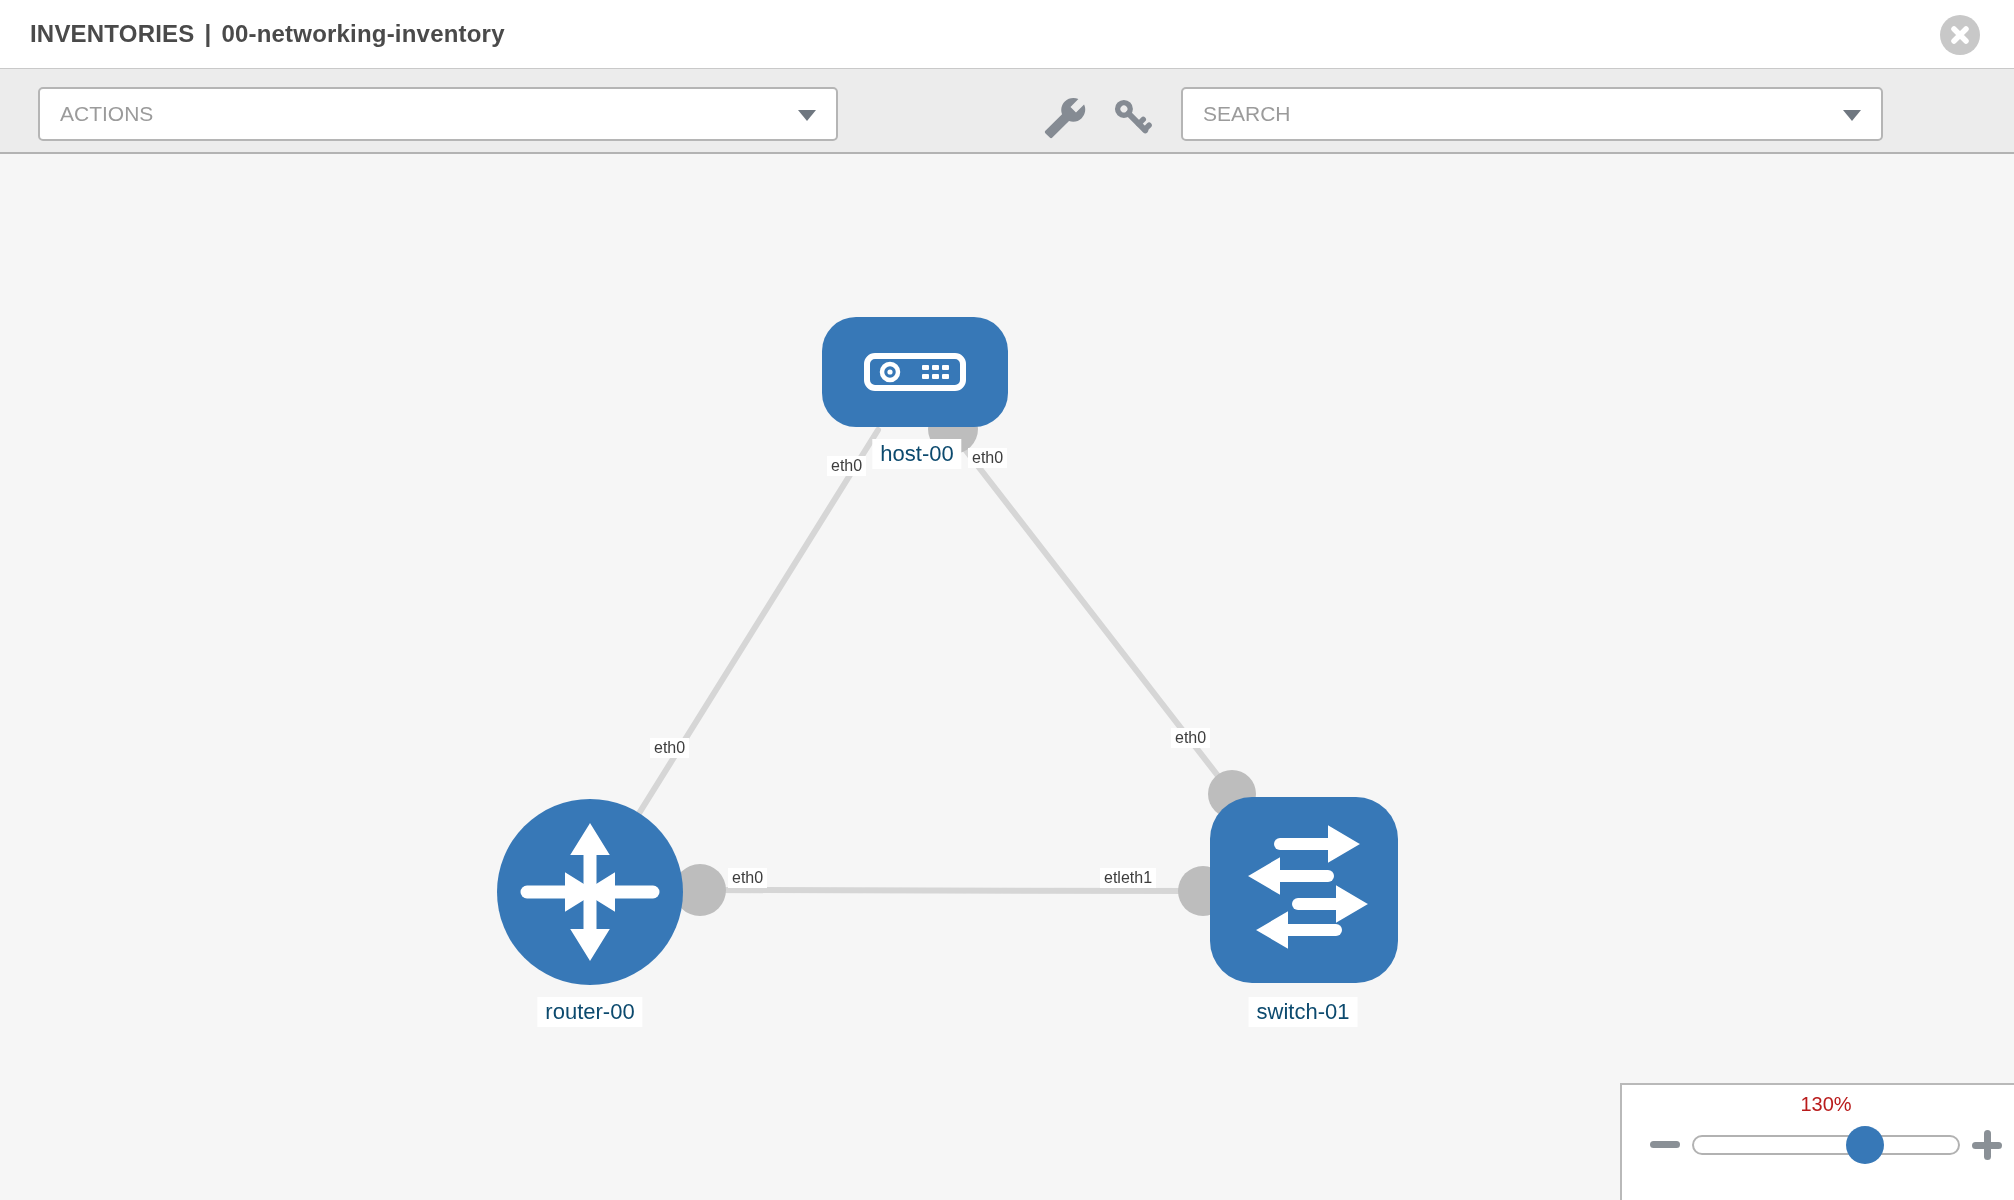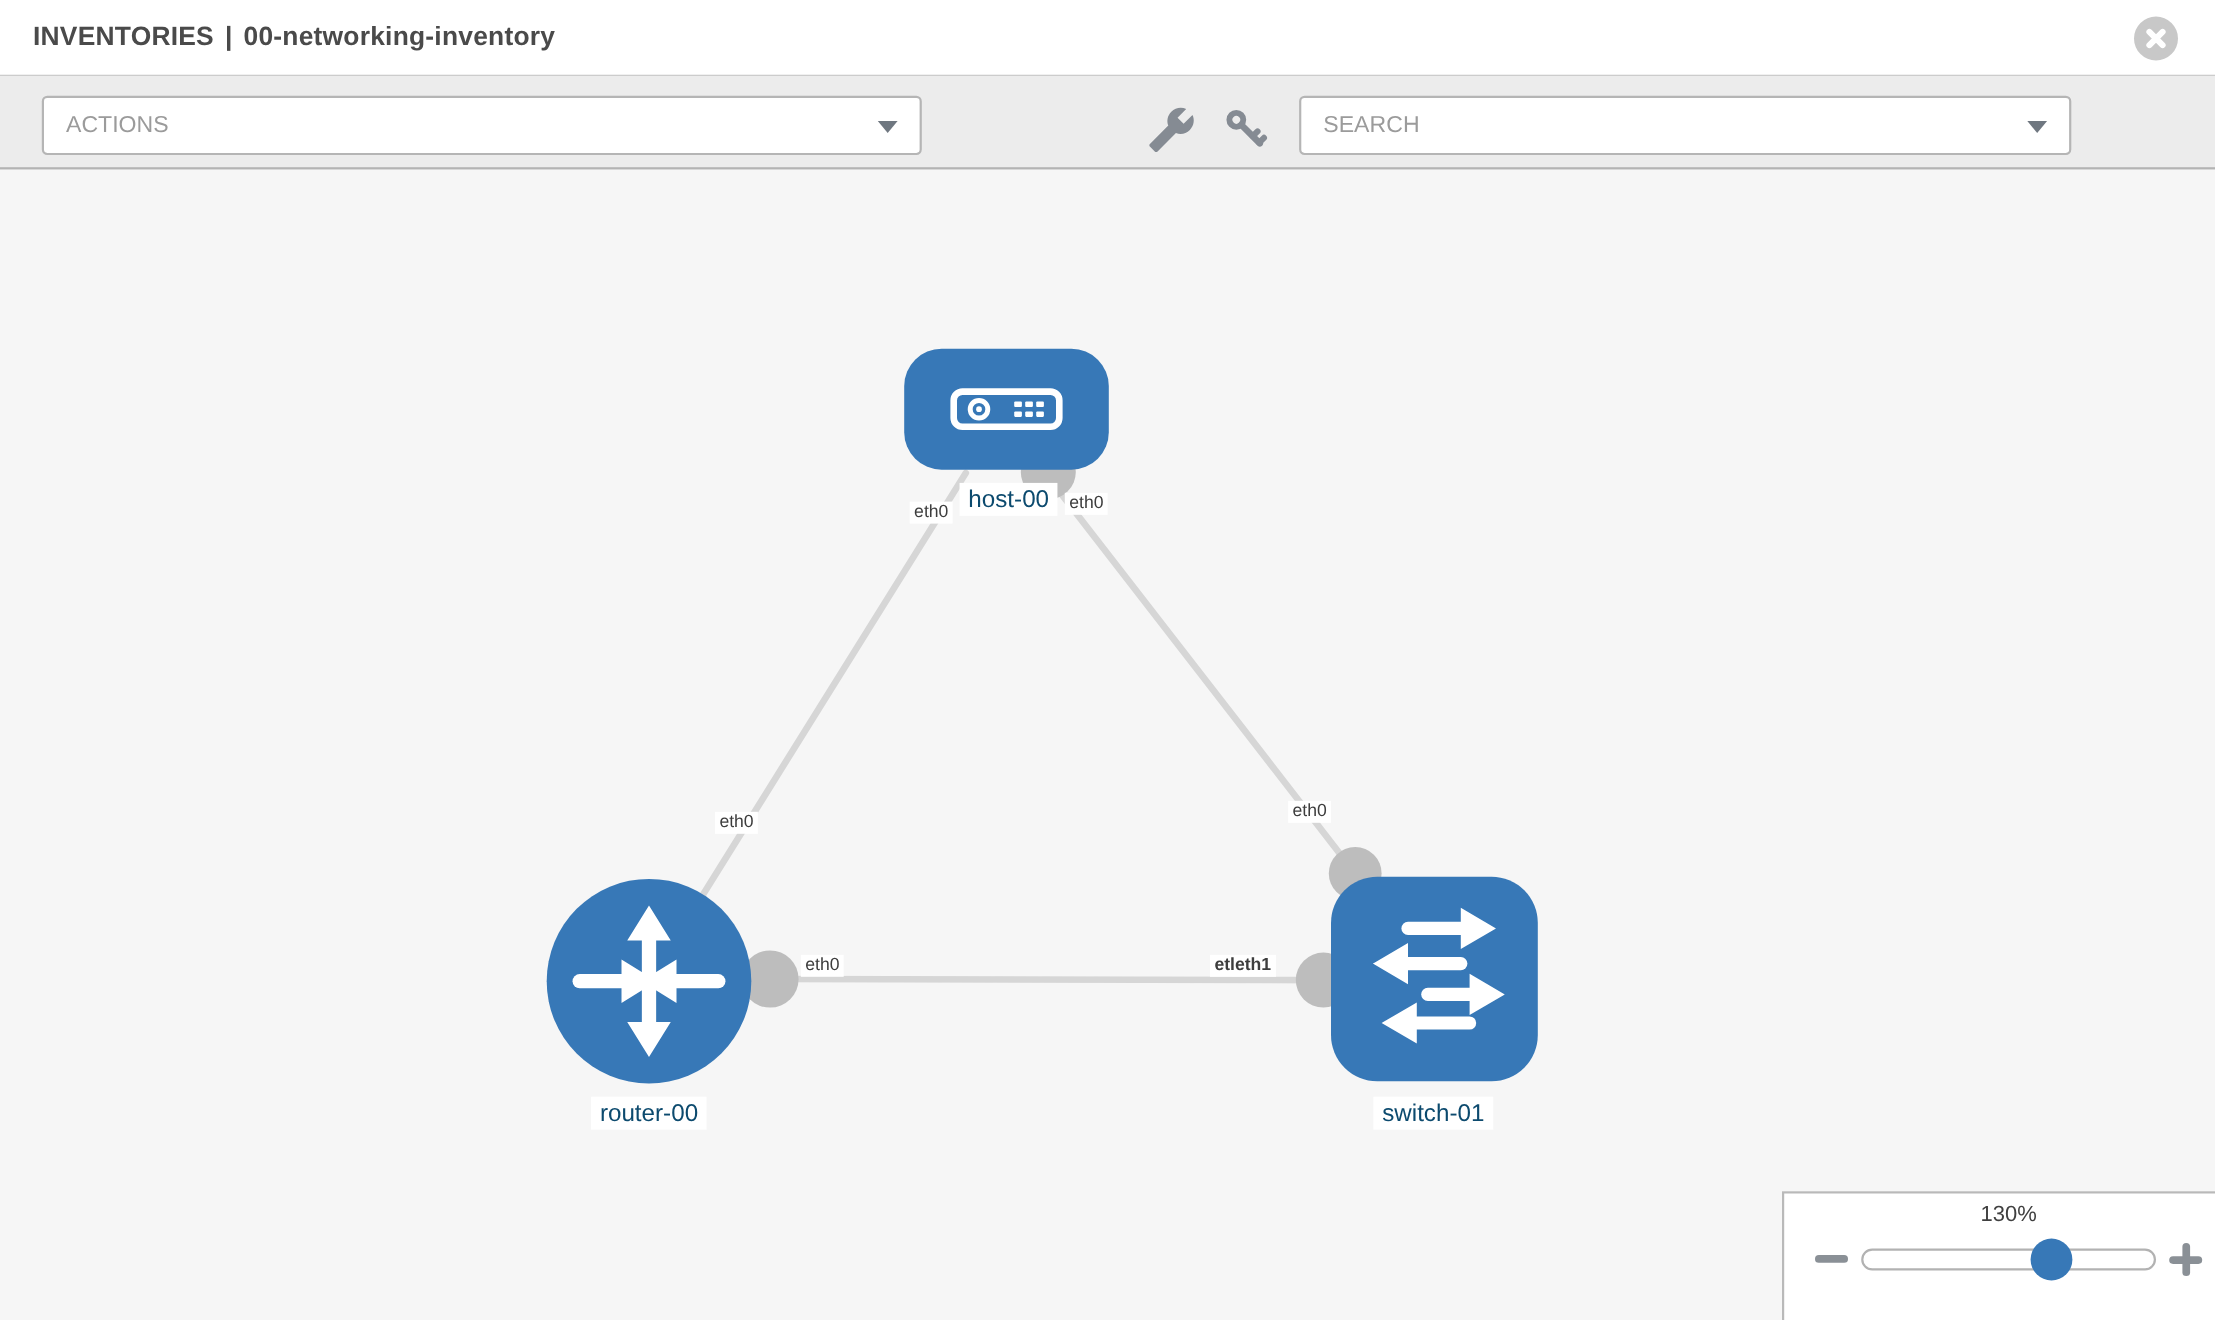--- a/index.html
+++ b/index.html
@@ -39,26 +39,26 @@
   .lbl-host{left:917px;top:439px;}
   .lbl-router{left:590px;top:997px;}
   .lbl-switch{left:1303px;top:997px;}
   .iflabel{position:absolute;background:#ffffff;color:#3d3d3d;font-size:16px;
            padding:1px 4px;white-space:nowrap;text-align:right;}
   .if-1{left:827px;top:456px;}
   .if-2{left:968px;top:448px;}
   .if-3{left:650px;top:738px;}
   .if-4{left:1171px;top:728px;}
   .if-5{left:728px;top:868px;}
-  .if-6{left:1100px;top:868px;font-weight:bold;}
+  .if-6{left:1100px;top:868px;}
   
   .zoom-panel{position:absolute;left:1620px;top:1083px;width:400px;height:130px;
               background:#ffffff;border:2px solid #b9b9b9;box-sizing:border-box;}
   .zoom-level{position:absolute;left:204px;top:8px;transform:translateX(-50%);
-              font-size:20px;color:#404040;}
+              font-size:20px;color:#b91c1c;}
   .zoom-minus{position:absolute;left:28px;top:56px;width:30px;height:7px;background:#8a9096;
               border-radius:3.5px;cursor:pointer;}
   .zoom-plus{position:absolute;left:348px;top:43px;width:34px;height:34px;cursor:pointer;}
   .zoom-plus .h{position:absolute;left:2px;top:13.5px;width:30px;height:7px;background:#8a9096;border-radius:3.5px;}
   .zoom-plus .v{position:absolute;left:13.5px;top:2px;width:7px;height:30px;background:#8a9096;border-radius:3.5px;}
   .zoom-track{position:absolute;left:70px;top:50px;width:268px;height:20px;background:#ffffff;
               border:2px solid #b2b2b2;border-radius:12px;box-sizing:border-box;cursor:pointer;}
   .zoom-thumb{position:absolute;left:224px;top:41px;width:38px;height:38px;border-radius:50%;
               background:#3778b7;cursor:grab;}
 </style>

